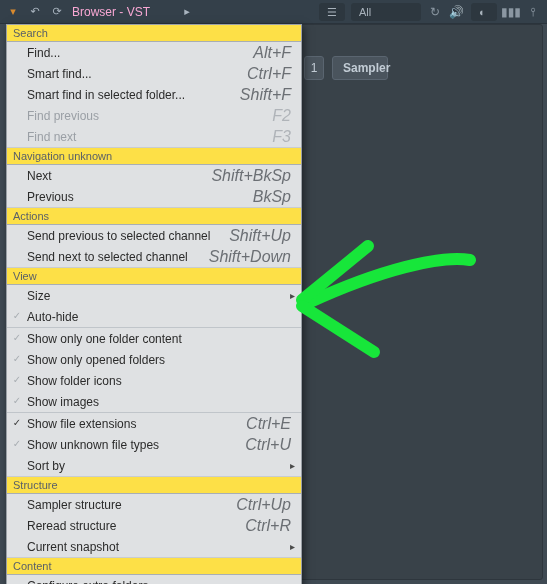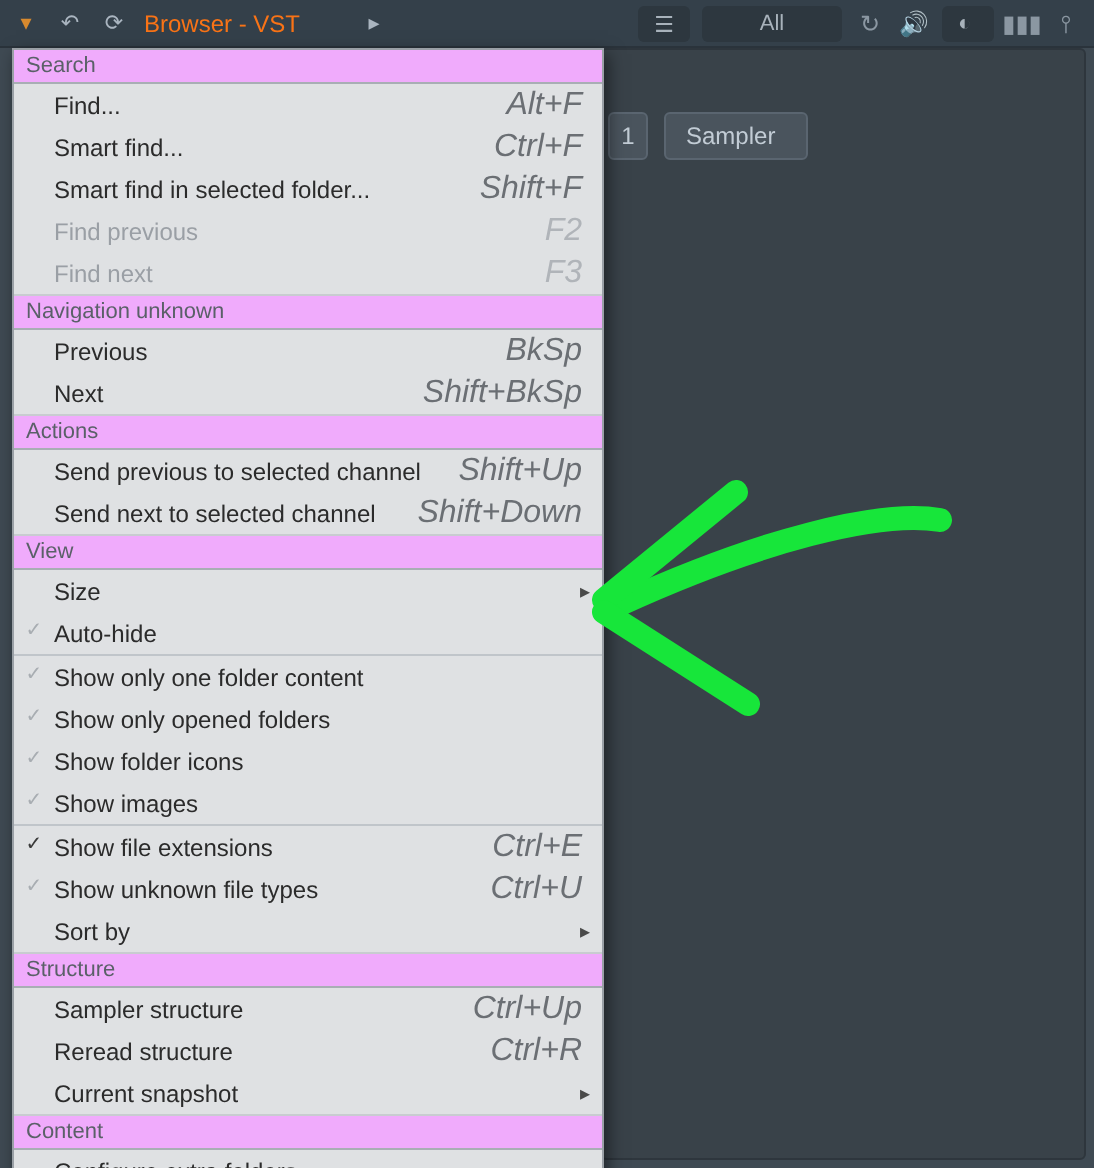--- a/index.html
+++ b/index.html
@@ -22,21 +22,21 @@
     border-bottom: 1px solid #2a333b;
   }
   .tb-btn {
     width: 18px; height: 18px;
     display: flex; align-items: center; justify-content: center;
     color: #aab5c0;
     border-radius: 2px;
     font-size: 11px;
   }
   .tb-btn.orange { color: #d88a2e; }
-  .tb-title { color: #f97316; font-size: 12px; margin-left: 2px; }
+  .tb-title { color: #f9a8d4; font-size: 12px; margin-left: 2px; }
   .topbar-right {
     position: absolute;
     right: 6px; top: 0; height: 24px;
     display: flex; align-items: center; gap: 6px;
   }
   .pill {
     height: 18px;
     background: #2d373f;
     border-radius: 3px;
     display: flex; align-items: center;
@@ -70,35 +70,35 @@
     font-size: 12px;
     padding: 0 10px;
   }
   .chip .led {
     width: 6px; height: 14px; border-radius: 1px;
     background: #9cff4a;
     box-shadow: 0 0 3px #9cff4a;
     margin-left: 8px;
   }
   .chip-num { left: 304px; top: 56px; width: 20px; padding: 0; }
-  .chip-sampler { left: 332px; top: 56px; width: 72px; justify-content: space-between; }
+  .chip-sampler { left: 332px; top: 56px; width: 56px; justify-content: space-between; font-weight: bold; }
 
   
   .menu {
     position: absolute;
     left: 6px; top: 24px;
     width: 296px;
     background: #dfe1e3;
     border: 1px solid #9aa0a6;
     box-shadow: 2px 3px 8px rgba(0,0,0,0.5);
     font-size: 12px;
     color: #2b2b2b;
   }
   .section-header {
-    background: #f0abfc;
+    background: #fde047;
     color: #5a6068;
     font-size: 11px;
     padding: 2px 6px;
     border-top: 1px solid #c8ccd0;
     border-bottom: 1px solid #a8aeb4;
   }
   .section-header:first-child { border-top: none; }
   .item {
     display: flex;
     align-items: center;
@@ -139,21 +139,21 @@
   <div class="tb-btn">↶</div>
   <div class="tb-btn">⟳</div>
   <div class="tb-title">Browser - VST</div>
   <div class="tb-btn" style="margin-left:24px">▸</div>
 </div>
 
 <div class="bg-area"></div>
 
 <div class="topbar-right">
   <div class="pill" style="width:26px; justify-content:center;">☰</div>
-  <div class="pill" style="width:70px;justify-content:center;">
+  <div class="pill" style="width:70px;">
       <span>All</span>
     </div>
   <div class="ico">↻</div>
   <div class="ico">🔊</div>
   <div class="pill" style="width:26px;">◐</div>
   <div class="ico">▮▮▮</div>
   <div class="ico">⫯</div>
 </div>
 
 <div class="darkpanel"></div>
@@ -183,26 +183,26 @@
     <div class="item disabled">
       <span class="label">Find previous</span>
       <span class="shortcut">F2</span>
     </div>
     <div class="item disabled">
       <span class="label">Find next</span>
       <span class="shortcut">F3</span>
     </div>
     <div class="section-header">Navigation unknown</div>
     <div class="item">
+      <span class="label">Next</span>
+      <span class="shortcut">Shift+BkSp</span>
+    </div>
+    <div class="item">
       <span class="label">Previous</span>
       <span class="shortcut">BkSp</span>
-    </div>
-    <div class="item">
-      <span class="label">Next</span>
-      <span class="shortcut">Shift+BkSp</span>
     </div>
     <div class="section-header">Actions</div>
     <div class="item">
       <span class="label">Send previous to selected channel</span>
       <span class="shortcut">Shift+Up</span>
     </div>
     <div class="item">
       <span class="label">Send next to selected channel</span>
       <span class="shortcut">Shift+Down</span>
     </div>

